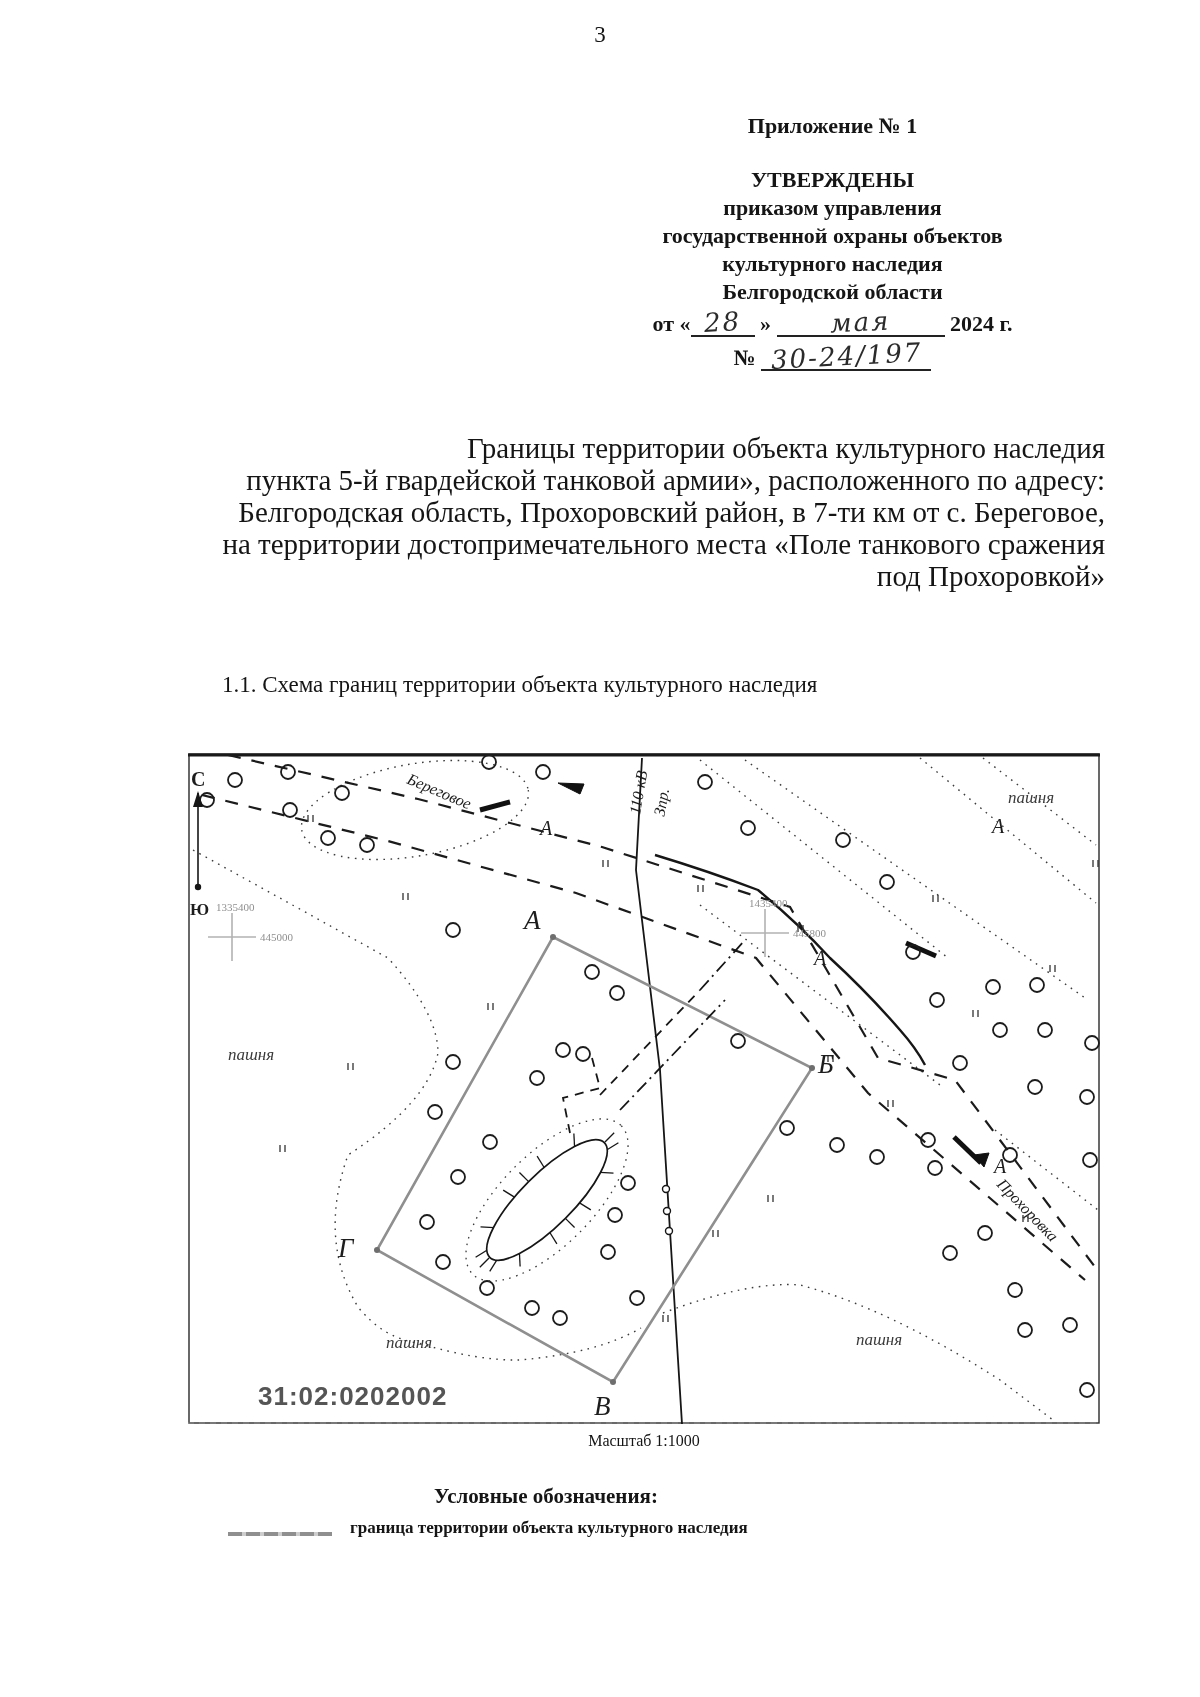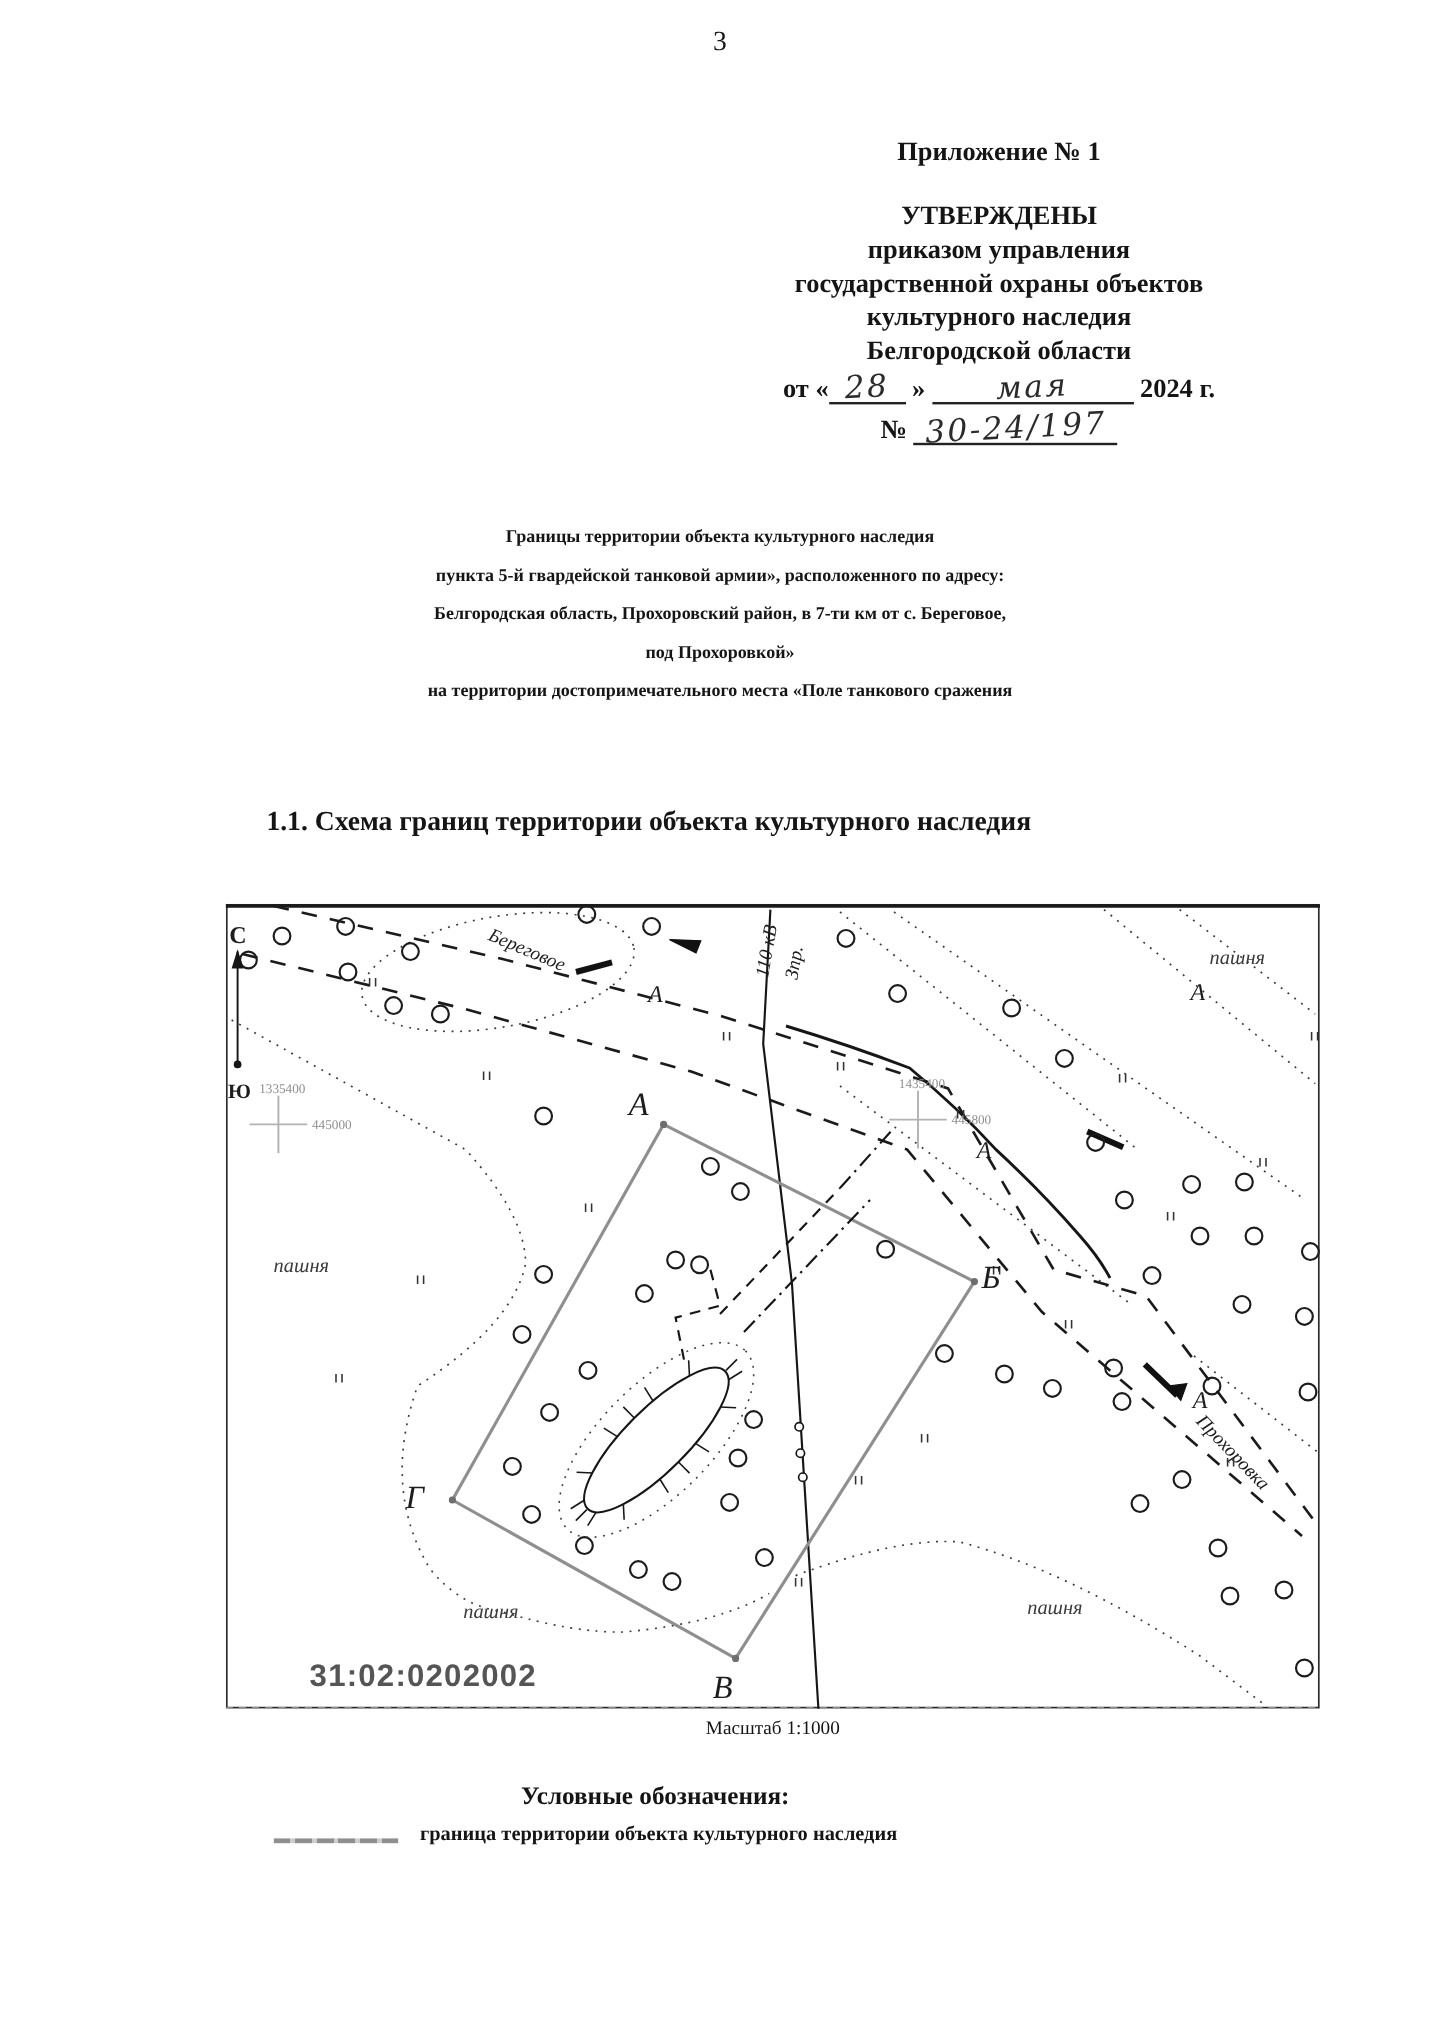--- a/index.html
+++ b/index.html
@@ -10,22 +10,22 @@
   .right-block{top:112px;left:615px;width:435px;text-align:center;font-size:22px;font-weight:bold;line-height:28px;}
   .right-block .annex{margin-bottom:26px;}
   .right-block .approved{margin-top:11px;}
   .date-line{margin-top:4px;font-size:22px;white-space:nowrap;}
   .hand{font-family:"DejaVu Serif",serif;font-style:italic;font-weight:normal;font-size:26px;letter-spacing:2px;color:#2b2b2b;display:inline-block;transform:rotate(-3deg);}
   .blank{display:inline-block;border-bottom:2px solid #222;text-align:center;vertical-align:baseline;line-height:22px;}
   .blank.day{min-width:64px;}
   .blank.month{min-width:168px;}
   .blank.num{min-width:170px;}
   .num-line{margin-top:6px;font-size:22px;}
-  .title-block{top:432px;left:95px;width:1010px;text-align:center;font-size:15px;font-weight:bold;line-height:32px;}
-  .section-heading{top:672px;left:222px;font-size:23px;font-weight:bold;}
+  .title-block{top:432px;left:95px;width:1010px;text-align:right;font-size:29px;font-weight:normal;line-height:32px;}
+  .section-heading{top:672px;left:222px;font-size:23px;font-weight:normal;}
   .map-wrap{top:753px;left:188px;width:912px;height:672px;}
   .scale-caption{top:1432px;left:188px;width:912px;text-align:center;font-size:16px;}
   .legend-heading{top:1484px;left:0;width:1092px;text-align:center;font-size:21px;font-weight:bold;}
   .legend-label{top:1518px;left:350px;font-size:17px;font-weight:bold;}
   .legend-sample{top:1532px;left:228px;width:104px;height:4px;background:repeating-linear-gradient(90deg,#8f8f8f 0 14px,#cdcdcd 14px 18px);}
   svg text{font-family:"Liberation Serif",serif;}
   .t-small{font-size:11px;fill:#8f8f8f;}
   .t-field{font-size:17px;font-style:italic;fill:#3a3a3a;}
   .t-vertex{font-size:27px;font-style:italic;fill:#1d1d1d;}
   .t-roadA{font-size:20px;font-style:italic;fill:#1d1d1d;}
@@ -54,22 +54,22 @@
   <div class="num-line">
     <span>№</span>
     <span class="blank num"><span class="hand">30-24/197</span></span>
   </div>
 </div>
 
 <div class="abs title-block">
   <div>Границы территории объекта культурного наследия</div>
   <div>пункта 5-й гвардейской танковой армии», расположенного по адресу:</div>
   <div>Белгородская область, Прохоровский район, в 7-ти км от с. Береговое,</div>
+  <div>на территории достопримечательного места «Поле танкового сражения</div>
   <div>под Прохоровкой»</div>
-  <div>на территории достопримечательного места «Поле танкового сражения</div>
 </div>
 
 <div class="abs section-heading">1.1. Схема границ территории объекта культурного наследия</div>
 
 <div class="abs map-wrap">
 <svg viewBox="0 0 912 672" width="912" height="672" xmlns="http://www.w3.org/2000/svg">
 
   <g>
     <rect x="1" y="1" width="910" height="669" fill="none" stroke="#2a2a2a" stroke-width="1.4"></rect>
     <line x1="0" y1="2" x2="912" y2="2" stroke="#1a1a1a" stroke-width="3"></line>

